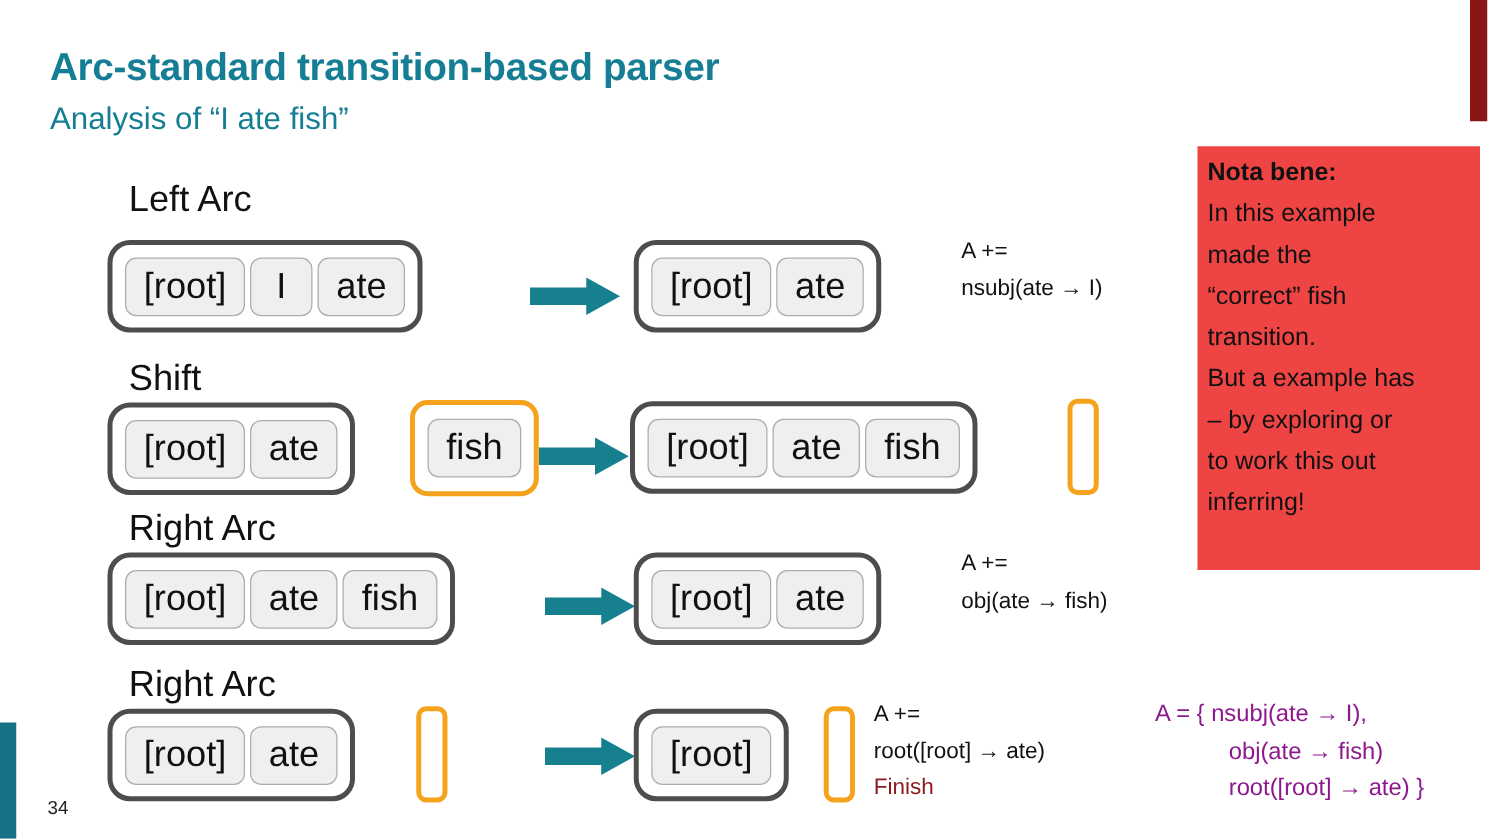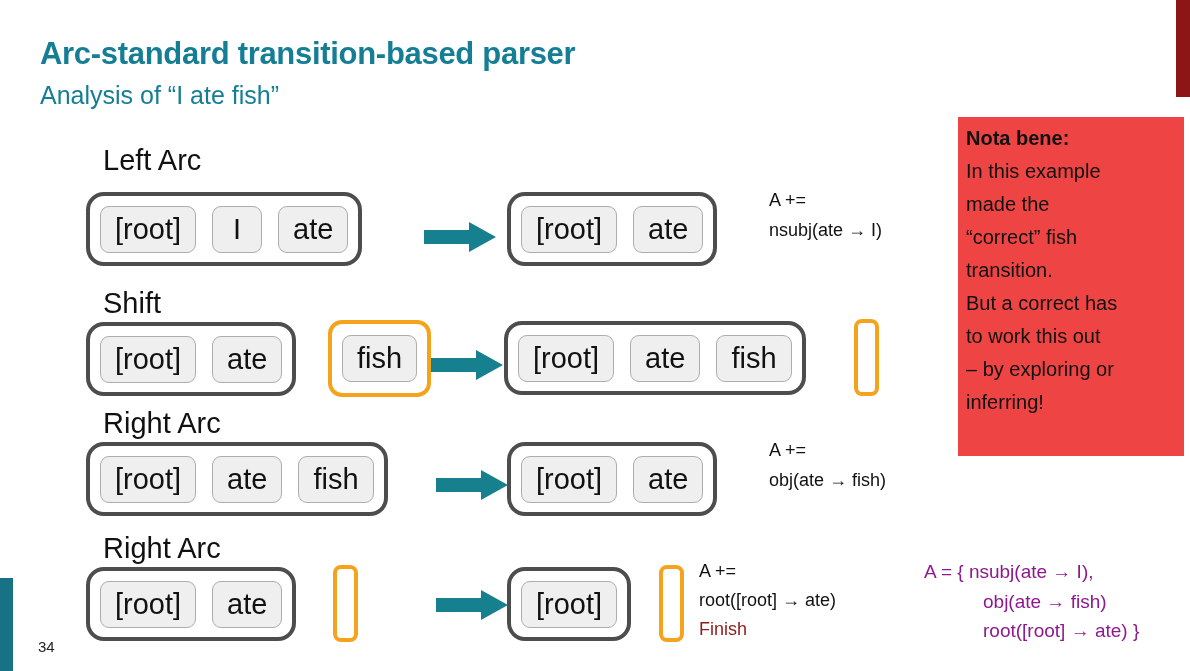--- a/index.html
+++ b/index.html
@@ -23,21 +23,21 @@
   .accent-bar-bottom-left{
     left:0;top:578px;width:13px;height:93px;background:#177286;
   }
   .page-number{
     left:38px;top:638px;font-size:15px;color:#222;
   }
   .row-label{
     font-size:29px;color:#111;
   }
   .stack{
-    display:flex;align-items:center;gap:16px;
+    display:flex;align-items:center;gap:4px;
     padding:0 10px;height:74px;box-sizing:border-box;
     border:4.5px solid #4D4D4D;border-radius:18px;background:#fff;
   }
   .chip{
     background:#EFEFEF;border:1.5px solid #ADADAD;border-radius:9px;
     height:47px;display:flex;align-items:center;justify-content:center;
     padding:0 14px;font-size:29px;color:#111;box-sizing:border-box;
     min-width:50px;white-space:nowrap;
   }
   .buffer-wrap{
@@ -147,23 +147,23 @@
   <div>root([root] → ate)</div>
   <div class="finish">Finish</div>
 </div>
 
 <div class="abs nota-box">
   <div class="heading">Nota bene:</div>
   <div>In this example</div>
   <div>made the</div>
   <div>“correct” fish</div>
   <div>transition.</div>
-  <div>But a correct has</div>
+  <div>But a example has</div>
+  <div>– by exploring or</div>
   <div>to work this out</div>
-  <div>– by exploring or</div>
   <div>inferring!</div>
 </div>
 
 <div class="abs arc-set">
   <div>A = { nsubj(ate → I),</div>
   <div class="indent">obj(ate → fish)</div>
   <div class="indent">root([root] → ate) }</div>
 </div>
 
 </body></html>

